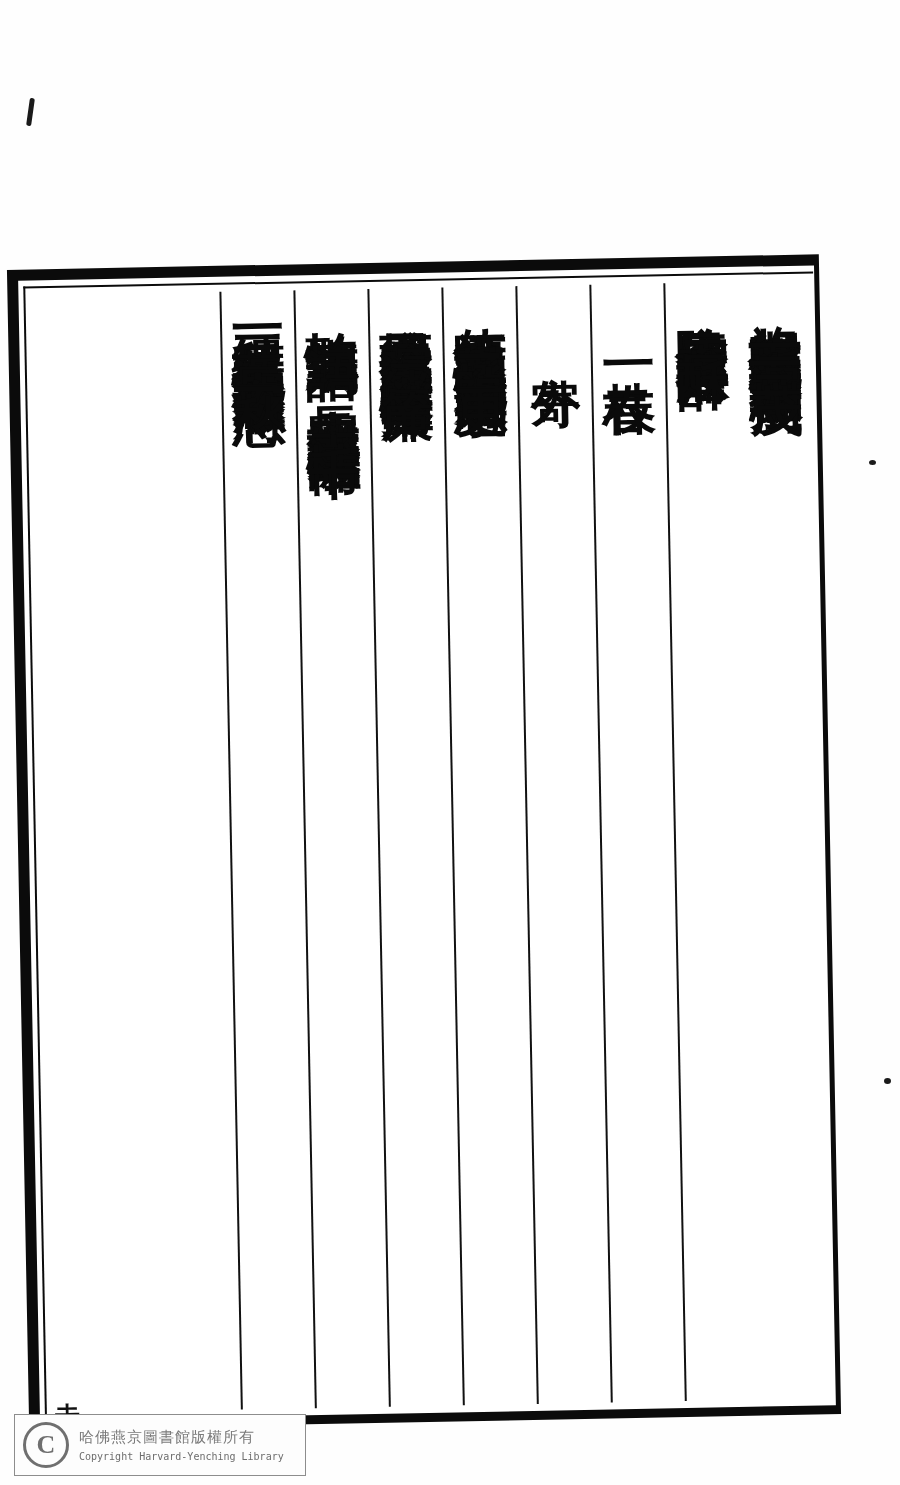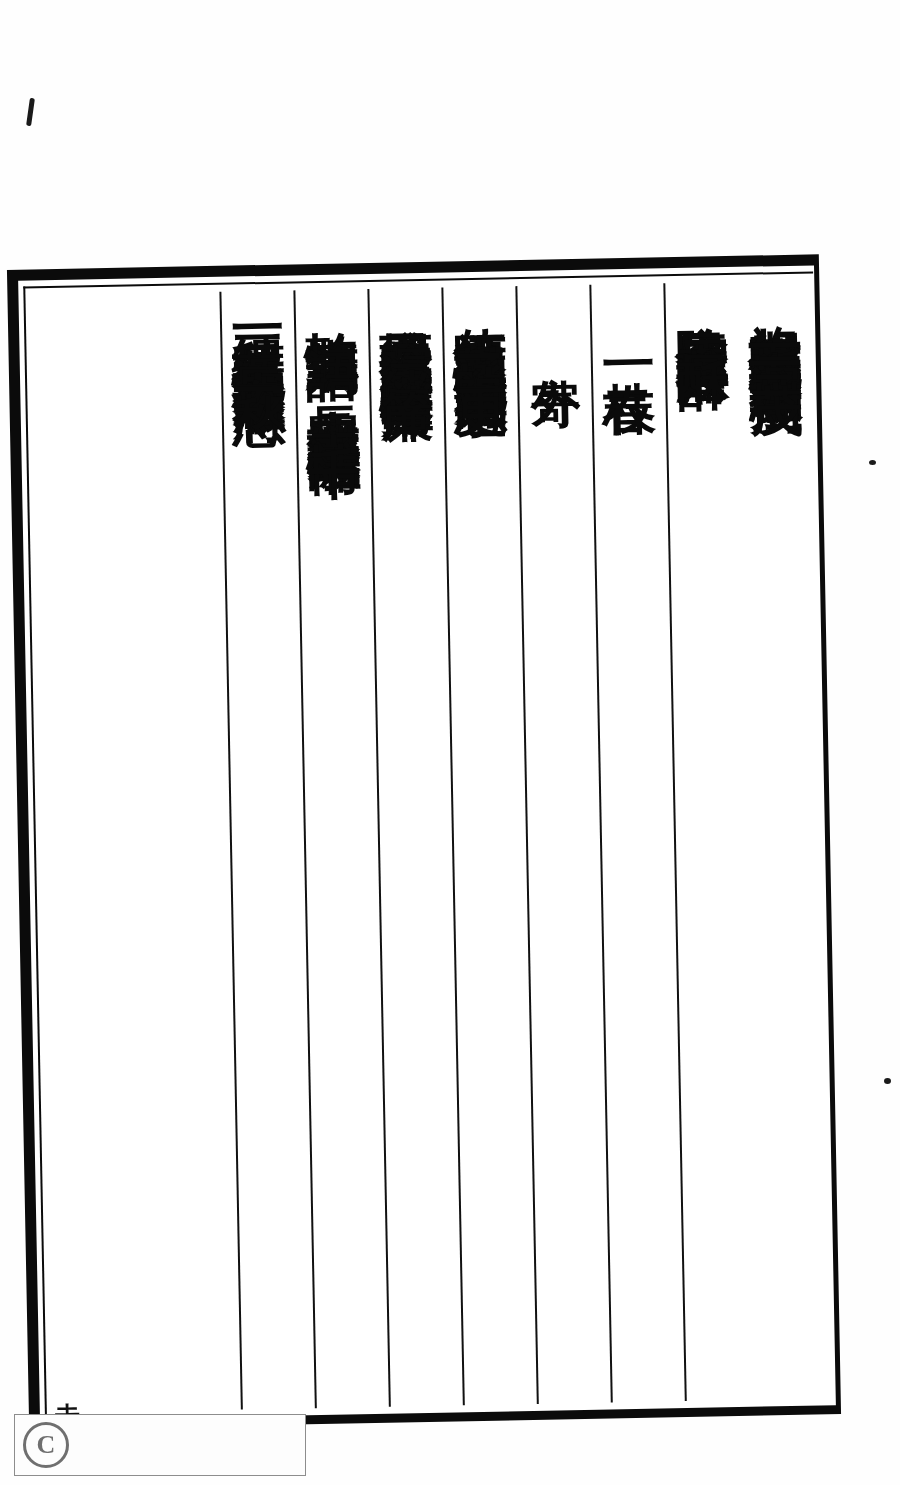--- a/index.html
+++ b/index.html
@@ -222,15 +222,19 @@
         <p class="ctext">縷三秋一日夢也有憑無據天長人遠奈魚雁不將愁</p>
       </div>
 
     </div>
 
     <div id="folio">圭</div>
   </div>
 
   <div id="stamp">
     <div id="stamp-c">C</div>
+    <div id="stamp-text">
+      <div id="stamp-cn">哈佛燕京圖書館版權所有</div>
+      <div id="stamp-en">Copyright Harvard-Yenching Library</div>
+    </div>
   </div>
 
 </div>
 
 </body></html>

